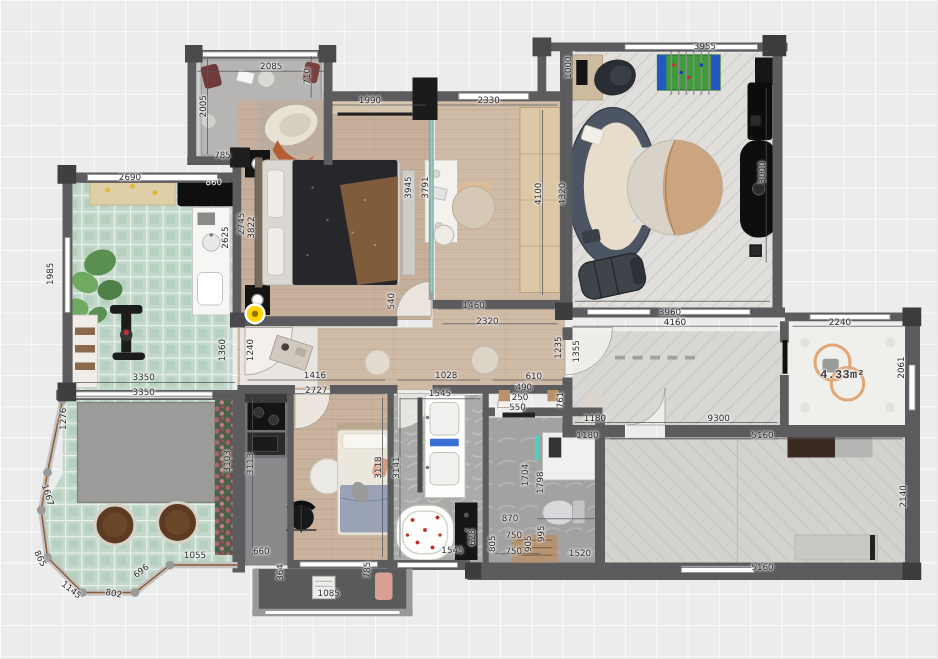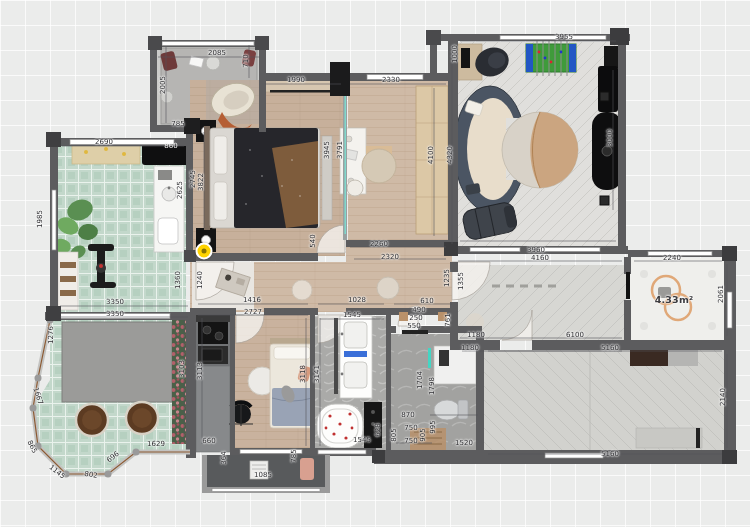--- a/index.html
+++ b/index.html
@@ -6,21 +6,21 @@
   .stage{position:relative;width:750px;height:527px;overflow:hidden;
     background-color:#ebeceb;
     background-image:linear-gradient(to right,rgba(255,255,255,.75) 1px,transparent 1px),
                      linear-gradient(to bottom,rgba(255,255,255,.75) 1px,transparent 1px);
     background-size:25px 25px;}
   .stage svg{position:absolute;left:0;top:0;z-index:1;}
   .dim{position:absolute;z-index:6;font-size:7px;line-height:8px;color:#2d2d30;white-space:nowrap;
     transform:translate(-50%,-50%) rotate(var(--r,0deg));
     text-shadow:0 0 2px #fff,0 0 2px #fff,0 0 3px #fff;}
   .dim.w{color:#f2f2f2;text-shadow:none;}
-  .dim.area{font-size:9.5px;color:#3c3c40;font-weight:bold;letter-spacing:.2px;}
+  .dim.area{font-size:9.5px;color:#3c3c40;font-weight:bold;letter-spacing:.2px;font-family:Liberation Mono, monospace;}
   .cam{position:absolute;z-index:7;width:13px;height:13px;border-radius:50%;
     background:#ffd400;border:2px solid #fff;box-shadow:0 0 2px rgba(0,0,0,.4);
     transform:translate(-50%,-50%);}
   .cam::after{content:"";position:absolute;left:4px;top:4px;width:5px;height:5px;border-radius:50%;background:#8a7500;}
 </style>
 </head>
 <body>
 
 <div class="stage">
 
@@ -450,37 +450,37 @@
 <span class="dim" style="left:296px;top:80px">1990</span>
 <span class="dim" style="left:391px;top:80px">2330</span>
 <span class="dim" style="left:564px;top:37px">3955</span>
 <span class="dim" style="left:455px;top:54px;--r:-90deg">1000</span>
 <span class="dim" style="left:610px;top:138px;--r:-90deg">3000</span>
 <span class="dim" style="left:450px;top:155px;--r:-90deg">4320</span>
 <span class="dim" style="left:431px;top:155px;--r:-90deg">4100</span>
 <span class="dim" style="left:327px;top:150px;--r:-90deg">3945</span>
 <span class="dim" style="left:340px;top:150px;--r:-90deg">3791</span>
 <span class="dim" style="left:313px;top:241px;--r:-90deg">540</span>
-<span class="dim" style="left:379px;top:244px">2260</span>
+<span class="dim" style="left:379px;top:244px">1460</span>
 <span class="dim" style="left:390px;top:257px">2320</span>
 <span class="dim" style="left:201px;top:182px;--r:-90deg">3822</span>
 <span class="dim" style="left:104px;top:142px">2690</span>
 <span class="dim w" style="left:171px;top:146px">860</span>
 <span class="dim" style="left:180px;top:190px;--r:-90deg">2625</span>
 <span class="dim" style="left:193px;top:179px;--r:-90deg">2745</span>
 <span class="dim" style="left:40px;top:219px;--r:-90deg">1985</span>
 <span class="dim" style="left:115px;top:302px">3350</span>
 <span class="dim" style="left:115px;top:314px">3350</span>
 <span class="dim" style="left:51px;top:335px;--r:-90deg">1276</span>
 <span class="dim" style="left:38px;top:396px;--r:72deg">1667</span>
 <span class="dim" style="left:32px;top:447px;--r:64deg">865</span>
 <span class="dim" style="left:57px;top:472px;--r:38deg">1145</span>
 <span class="dim" style="left:91px;top:475px;--r:10deg">802</span>
 <span class="dim" style="left:113px;top:457px;--r:-38deg">696</span>
-<span class="dim" style="left:156px;top:444px">1629</span>
+<span class="dim" style="left:156px;top:444px">1055</span>
 <span class="dim" style="left:182px;top:369px;--r:-90deg">3103</span>
 <span class="dim" style="left:178px;top:280px;--r:-90deg">1360</span>
 <span class="dim" style="left:200px;top:280px;--r:-90deg">1240</span>
 <span class="dim" style="left:200px;top:371px;--r:-90deg">3113</span>
 <span class="dim" style="left:209px;top:441px">660</span>
 <span class="dim" style="left:252px;top:300px">1416</span>
 <span class="dim" style="left:253px;top:312px">2727</span>
 <span class="dim" style="left:303px;top:374px;--r:-90deg">3118</span>
 <span class="dim" style="left:224px;top:458px;--r:-90deg">364</span>
 <span class="dim" style="left:294px;top:456px;--r:-90deg">785</span>
@@ -500,21 +500,21 @@
 <span class="dim" style="left:411px;top:441px">750</span>
 <span class="dim" style="left:378px;top:430px;--r:-90deg">628</span>
 <span class="dim" style="left:394px;top:435px;--r:-90deg">805</span>
 <span class="dim" style="left:423px;top:435px;--r:-90deg">905</span>
 <span class="dim" style="left:433px;top:427px;--r:-90deg">995</span>
 <span class="dim" style="left:464px;top:443px">1520</span>
 <span class="dim" style="left:447px;top:278px;--r:-90deg">1235</span>
 <span class="dim" style="left:461px;top:281px;--r:-90deg">1355</span>
 <span class="dim" style="left:448px;top:320px;--r:-90deg">761</span>
 <span class="dim" style="left:540px;top:258px">4160</span>
-<span class="dim" style="left:575px;top:335px">6100</span>
+<span class="dim" style="left:575px;top:335px">9300</span>
 <span class="dim" style="left:476px;top:335px">1180</span>
 <span class="dim" style="left:470px;top:348px">1180</span>
 <span class="dim" style="left:536px;top:250px">3960</span>
 <span class="dim" style="left:672px;top:258px">2240</span>
 <span class="dim" style="left:721px;top:294px;--r:-90deg">2061</span>
 <span class="dim area" style="left:674px;top:300px">4.33m²</span>
 <span class="dim" style="left:610px;top:348px">5160</span>
 <span class="dim" style="left:610px;top:454px">5160</span>
 <span class="dim" style="left:723px;top:397px;--r:-90deg">2140</span>
 

